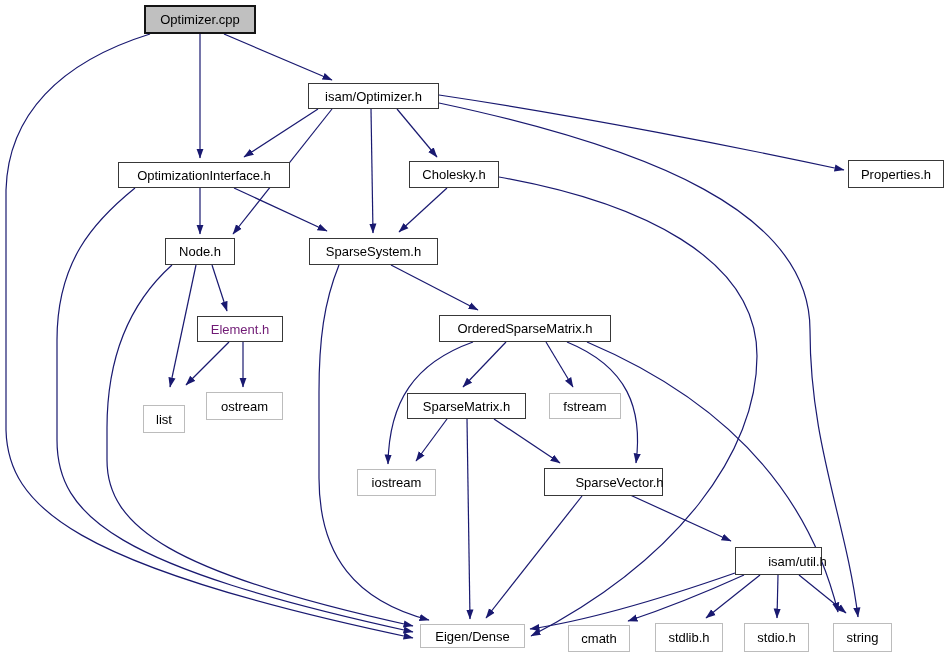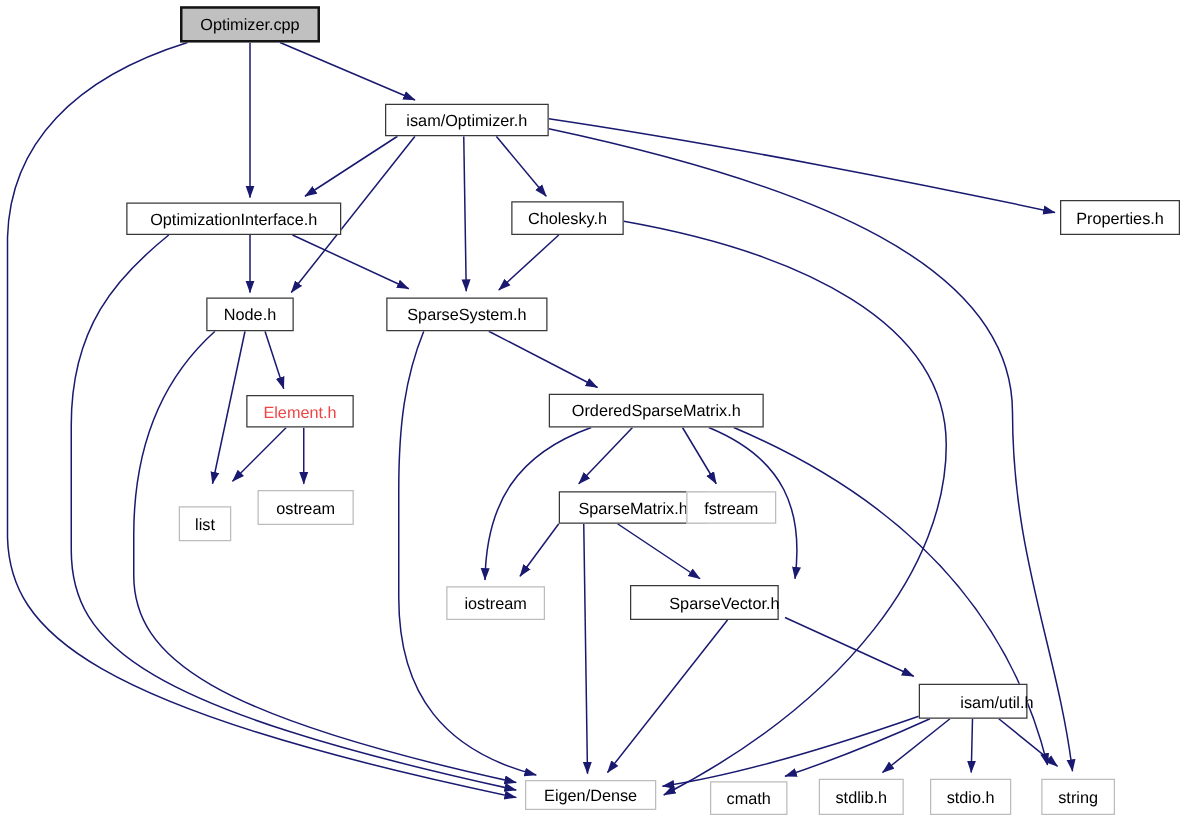--- a/index.html
+++ b/index.html
@@ -70,33 +70,33 @@
       <path d="M628,494 L731,541" class="edge" stroke="#191970" marker-end="url(#arrow)"></path>
       <path d="M744,575 C702,594 661,610 628,621" class="edge" stroke="#191970" marker-end="url(#arrow)"></path>
       <path d="M760,575 L706,618" class="edge" stroke="#191970" marker-end="url(#arrow)"></path>
       <path d="M778,575 L777,618" class="edge" stroke="#191970" marker-end="url(#arrow)"></path>
       <path d="M799,575 L846,613" class="edge" stroke="#191970" marker-end="url(#arrow)"></path>
       <path d="M735,573 C655,601 584,621 530,629" class="edge" stroke="#191970" marker-end="url(#arrow)"></path>
     </svg>
   <div id="node-layer">
       <div class="graph-node current" style="left: 144px; top: 5px; width: 112px; height: 29px; color: rgb(0, 0, 0); background: rgb(192, 192, 192);">Optimizer.cpp</div>
       <div class="graph-node internal" style="left: 308px; top: 83px; width: 131px; height: 26px; color: rgb(0, 0, 0); background: rgb(255, 255, 255);">isam/Optimizer.h</div>
-      <div class="graph-node internal" style="left: 101px; top: 162px; width: 172px; height: 26px; color: rgb(0, 0, 0); background: rgb(255, 255, 255);">OptimizationInterface.h</div>
+      <div class="graph-node internal" style="left: 118px; top: 162px; width: 172px; height: 26px; color: rgb(0, 0, 0); background: rgb(255, 255, 255);">OptimizationInterface.h</div>
       <div class="graph-node internal" style="left: 409px; top: 161px; width: 90px; height: 27px; color: rgb(0, 0, 0); background: rgb(255, 255, 255);">Cholesky.h</div>
       <div class="graph-node internal" style="left: 848px; top: 160px; width: 96px; height: 28px; color: rgb(0, 0, 0); background: rgb(255, 255, 255);">Properties.h</div>
       <div class="graph-node internal" style="left: 165px; top: 238px; width: 70px; height: 27px; color: rgb(0, 0, 0); background: rgb(255, 255, 255);">Node.h</div>
       <div class="graph-node internal" style="left: 309px; top: 238px; width: 129px; height: 27px; color: rgb(0, 0, 0); background: rgb(255, 255, 255);">SparseSystem.h</div>
-      <div class="graph-node internal" style="left: 197px; top: 316px; width: 86px; height: 26px; color: #ef4444; background: rgb(255, 255, 255);">Element.h</div>
+      <div class="graph-node internal" style="left: 197px; top: 316px; width: 86px; height: 26px; color: #701a75; background: rgb(255, 255, 255);">Element.h</div>
       <div class="graph-node internal" style="left: 439px; top: 315px; width: 172px; height: 27px; color: rgb(0, 0, 0); background: rgb(255, 255, 255);">OrderedSparseMatrix.h</div>
       <div class="graph-node external" style="left: 143px; top: 392px; width: 42px; height: 28px; color: rgb(0, 0, 0); background: rgb(255, 255, 255); margin-top: 13px;">list</div>
       <div class="graph-node external" style="left: 206px; top: 392px; width: 77px; height: 28px; color: rgb(0, 0, 0); background: rgb(255, 255, 255);">ostream</div>
-      <div class="graph-node internal" style="left: 407px; top: 393px; width: 119px; height: 26px; color: rgb(0, 0, 0); background: rgb(255, 255, 255); margin-left: 40px;">SparseMatrix.h</div>
+      <div class="graph-node internal" style="left: 407px; top: 393px; width: 119px; height: 26px; color: rgb(0, 0, 0); background: rgb(255, 255, 255);">SparseMatrix.h</div>
       <div class="graph-node external" style="left: 549px; top: 393px; width: 72px; height: 26px; color: rgb(0, 0, 0); background: rgb(255, 255, 255);">fstream</div>
       <div class="graph-node external" style="left: 357px; top: 469px; width: 79px; height: 27px; color: rgb(0, 0, 0); background: rgb(255, 255, 255);">iostream</div>
-      <div class="graph-node internal" style="left: 504px; top: 468px; width: 119px; height: 28px; color: rgb(0, 0, 0); background: rgb(255, 255, 255); padding-left: 32px;">SparseVector.h</div>
+      <div class="graph-node internal" style="left: 544px; top: 468px; width: 119px; height: 28px; color: rgb(0, 0, 0); background: rgb(255, 255, 255); padding-left: 32px;">SparseVector.h</div>
       <div class="graph-node internal" style="left: 735px; top: 547px; width: 87px; height: 28px; color: rgb(0, 0, 0); background: rgb(255, 255, 255); padding-left: 38px;">isam/util.h</div>
       <div class="graph-node external" style="left: 420px; top: 624px; width: 105px; height: 24px; color: rgb(0, 0, 0); background: rgb(255, 255, 255);">Eigen/Dense</div>
       <div class="graph-node external" style="left: 568px; top: 625px; width: 62px; height: 27px; color: rgb(0, 0, 0); background: rgb(255, 255, 255);">cmath</div>
       <div class="graph-node external" style="left: 655px; top: 623px; width: 68px; height: 29px; color: rgb(0, 0, 0); background: rgb(255, 255, 255);">stdlib.h</div>
       <div class="graph-node external" style="left: 744px; top: 623px; width: 65px; height: 29px; color: rgb(0, 0, 0); background: rgb(255, 255, 255);">stdio.h</div>
       <div class="graph-node external" style="left: 833px; top: 623px; width: 59px; height: 29px; color: rgb(0, 0, 0); background: rgb(255, 255, 255);">string</div>
     </div>
 </div>
 
 </body></html>

